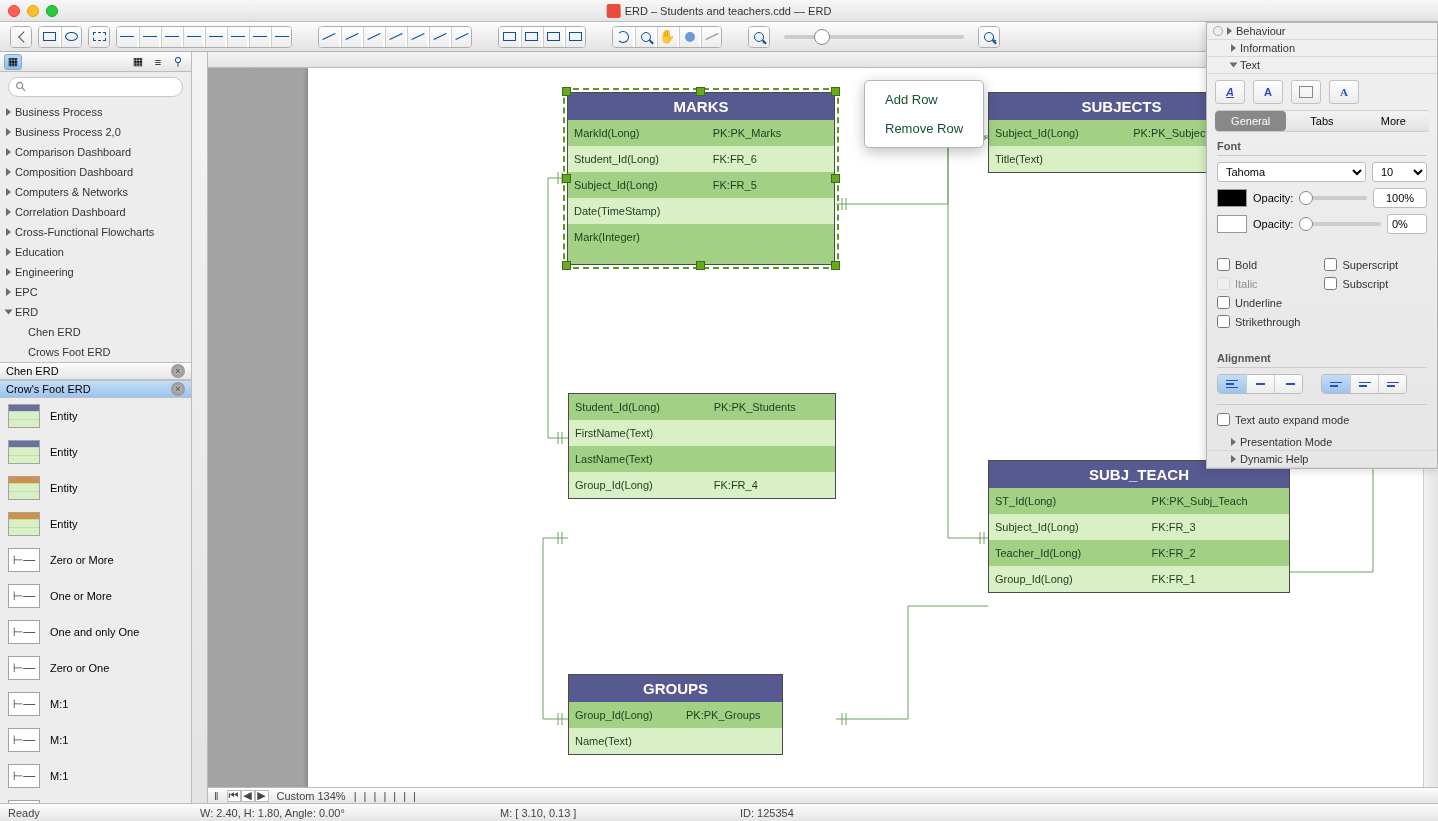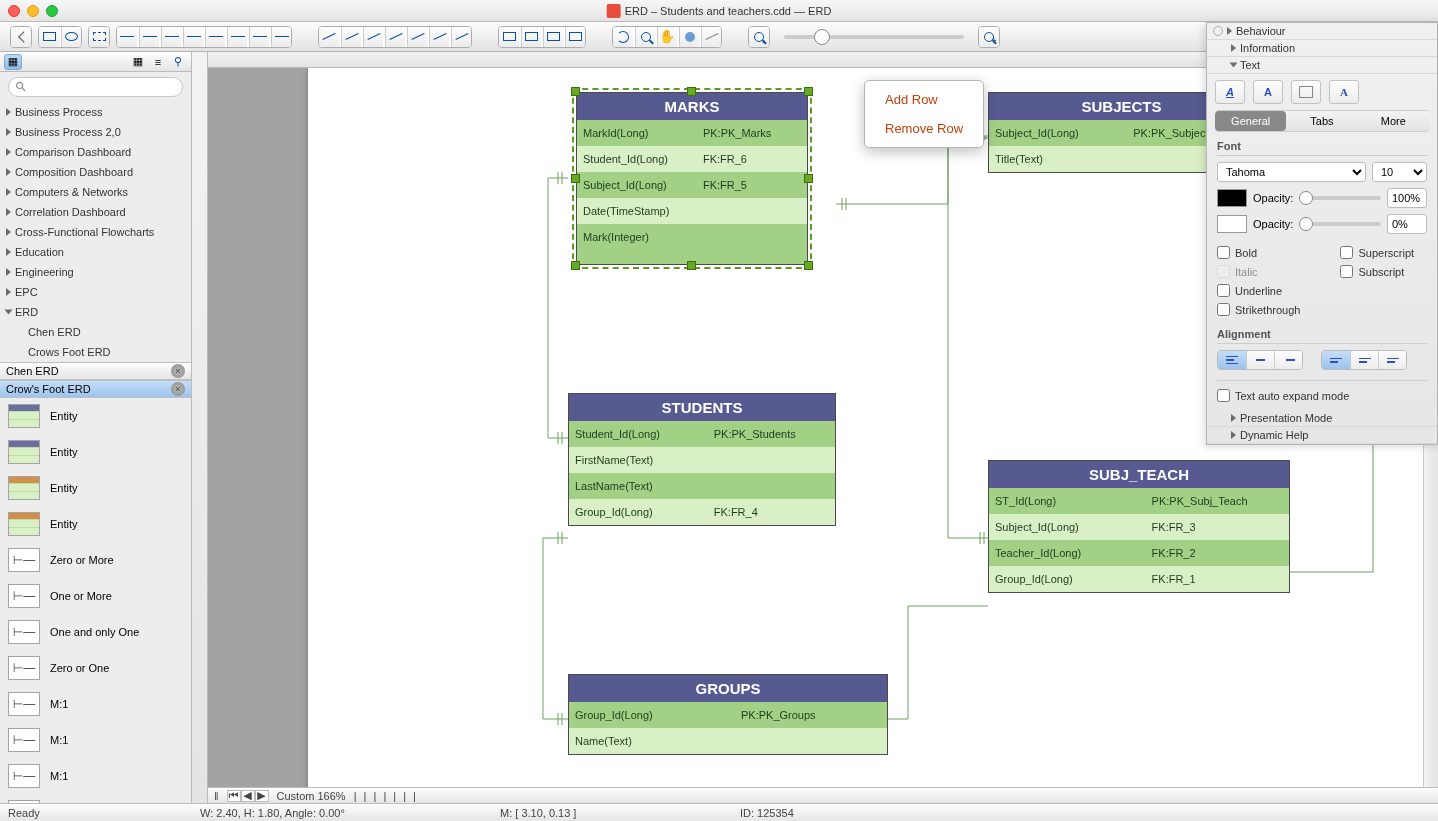--- a/index.html
+++ b/index.html
@@ -84,21 +84,21 @@
 .entity-body .entity-row:nth-child(6){ background:#d9f0c6; }
 .entity-row span { padding:7px 6px; color:#1f3b1f; }
 .col-a { flex:1.1; }
 .col-b { flex:1; }
 
 
 .conn-svg { position:absolute; top:0; left:0; pointer-events:none; }
 
 
 .ctx { position:absolute; background:#fff; border:1px solid #b5b5b5; border-radius:5px; box-shadow:0 4px 14px rgba(0,0,0,0.25); padding:4px 0; }
-.ctx div { padding:7px 20px; font-size:13px; color:#c2410c; }
+.ctx div { padding:7px 20px; font-size:13px; color:#14532d; }
 
 
 .props { position:absolute; top:22px; right:0; width:232px; background:linear-gradient(#f0f0f0,#e6e6e6); border:1px solid #b5b5b5; box-shadow:-2px 2px 8px rgba(0,0,0,0.15); }
 .prop-section-hdr { height:17px; display:flex; align-items:center; padding:0 6px; border-bottom:1px solid #d8d8d8; gap:4px; color:#333; }
 .sec-arrow { width:0;height:0;border-left:5px solid #6b6b6b;border-top:4px solid transparent;border-bottom:4px solid transparent; }
 .sec-arrow.down{transform:rotate(90deg);}
 .prop-toolbar { display:flex; gap:8px; padding:6px 8px; }
 .prop-toolbar .pbtn { width:30px;height:24px;border:1px solid #c1c1c1;border-radius:3px;background:linear-gradient(#fdfdfd,#ececec);display:flex;align-items:center;justify-content:center;font-size:15px;font-weight:bold;color:#2a4fbf;font-family:Georgia,serif; }
 .prop-tabs { display:flex; background:linear-gradient(#f3f3f3,#e3e3e3); border-top:1px solid #ccc;border-bottom:1px solid #ccc; margin: 0 8px; border-radius:4px;}
 .prop-tabs span { flex:1; text-align:center; padding:4px 0; }
@@ -437,21 +437,21 @@
             <path d="M 254 364 l0 12 M 250 364 l0 12"></path>
             <path d="M 534 130 l0 12 M 538 130 l0 12"></path>
             <path d="M 672 64 l0 12 M 668 60 l10 10 M 668 80 l10 -10"></path>
             <path d="M 254 464 l0 12 M 250 464 l0 12"></path>
             <path d="M 254 645 l0 12 M 250 645 l0 12"></path>
             <path d="M 672 464 l0 12 M 676 464 l0 12"></path>
             <path d="M 534 645 l0 12 M 538 645 l0 12"></path>
           </g>
         </svg>
 
-        <div id="ent-marks" class="entity selected" style="top:24px;left:268px;width:232px">
+        <div id="ent-marks" class="entity selected" style="top:24px;left:259px;width:268px">
           <div class="sel-handle" style="top:-6px;left:-6px"></div>
           <div class="sel-handle" style="top:-6px;left:50%;margin-left:-5px"></div>
           <div class="sel-handle" style="top:-6px;right:-6px"></div>
           <div class="sel-handle" style="top:50%;left:-6px;margin-top:-5px"></div>
           <div class="sel-handle" style="top:50%;right:-6px;margin-top:-5px"></div>
           <div class="sel-handle" style="bottom:-6px;left:-6px"></div>
           <div class="sel-handle" style="bottom:-6px;left:50%;margin-left:-5px"></div>
           <div class="sel-handle" style="bottom:-6px;right:-6px"></div>
           <div class="entity-head">MARKS</div>
           <div class="entity-body" id="body-marks">
@@ -486,21 +486,20 @@
                 <span class="col-b">PK:PK_Subjects</span>
               </div>
               <div class="entity-row">
                 <span class="col-a">Title(Text)</span>
                 <span class="col-b"></span>
               </div>
             </div>
         </div>
 
         <div id="ent-students" class="entity" style="top:325px;left:260px;width:268px">
-          <div class="entity-head">STUDENTS</div>
           <div class="entity-body" id="body-students">
               <div class="entity-row">
                 <span class="col-a">Student_Id(Long)</span>
                 <span class="col-b">PK:PK_Students</span>
               </div>
               <div class="entity-row">
                 <span class="col-a">FirstName(Text)</span>
                 <span class="col-b"></span>
               </div>
               <div class="entity-row">
@@ -544,21 +543,21 @@
               </div>
               <div class="entity-row">
                 <span class="col-a">Text)</span>
               </div>
               <div class="entity-row">
                 <span class="col-a">LastName(Text)</span>
               </div>
             </div>
         </div>
 
-        <div id="ent-groups" class="entity" style="top:606px;left:260px;width:320px">
+        <div id="ent-groups" class="entity" style="top:606px;left:260px;width:215px">
           <div class="entity-head">GROUPS</div>
           <div class="entity-body" id="body-groups">
               <div class="entity-row">
                 <span class="col-a">Group_Id(Long)</span>
                 <span class="col-b">PK:PK_Groups</span>
               </div>
               <div class="entity-row">
                 <span class="col-a">Name(Text)</span>
                 <span class="col-b"></span>
               </div>
@@ -573,21 +572,21 @@
       </div>
     </div>
     <div class="scrollbar-v"></div>
     <div class="bottom-ruler">
       <span>‖</span>
       <div class="navbtns">
         <span>⏮</span>
         <span>◀</span>
         <span>▶</span>
       </div>
-      <span>Custom 166%</span>
+      <span>Custom 134%</span>
       <span style="letter-spacing:2px">|  |  |  |  |  |  |</span>
     </div>
   </div>
 </div>
 
 <div class="statusbar">
   <span style="width:200px;padding-left:8px">Ready</span>
   <span style="width:300px">W: 2.40,  H: 1.80,  Angle: 0.00°</span>
   <span style="width:240px">M: [ 3.10, 0.13 ]</span>
   <span style="width:150px">ID: 125354</span>
@@ -631,31 +630,31 @@
   <div class="prop-body">
     <div style="font-weight:bold;color:#555;border-bottom:1px solid #ccc;padding-bottom:3px">Font</div>
     <div class="prop-row">
       <select style="flex:1"><option>Tahoma</option></select>
       <select style="width:55px"><option>10</option></select>
     </div>
     <div class="prop-row">
       <div class="swatch"></div>
       <span>Opacity:</span>
       <div class="slider"></div>
-      <input type="text" style="width: 40px;" value="100%">
+      <input type="text" style="width: 54px; text-align: center;" value="100%">
     </div>
     <div class="prop-row">
       <div class="swatch white"></div>
       <span>Opacity:</span>
       <div class="slider">
           <style>.slider:nth-of-type(2)::after{right:auto;left:0}</style>
         </div>
       <input type="text" style="width: 40px;" value="0%">
     </div>
-    <div style="display:flex;gap:40px;margin:12px 0">
+    <div style="display:flex;gap:24px;margin:24px 0">
       <div style="display:flex;flex-direction:column;gap:6px">
         <label class="chk">
             <input type="checkbox" style="">
             <span>Bold</span>
           </label>
         <label class="chk" style="opacity:0.5">
             <input type="checkbox" disabled="" style="">
             <span>Italic</span>
           </label>
         <label class="chk">

